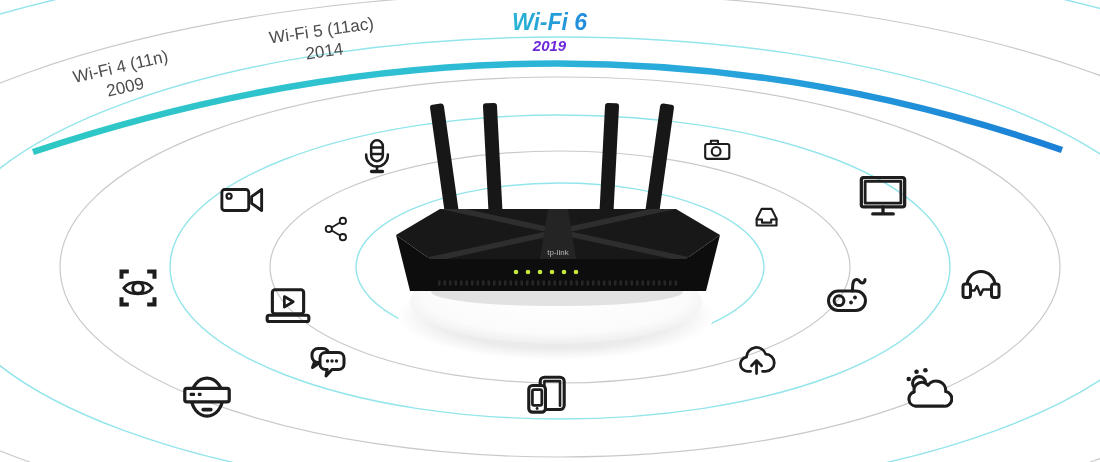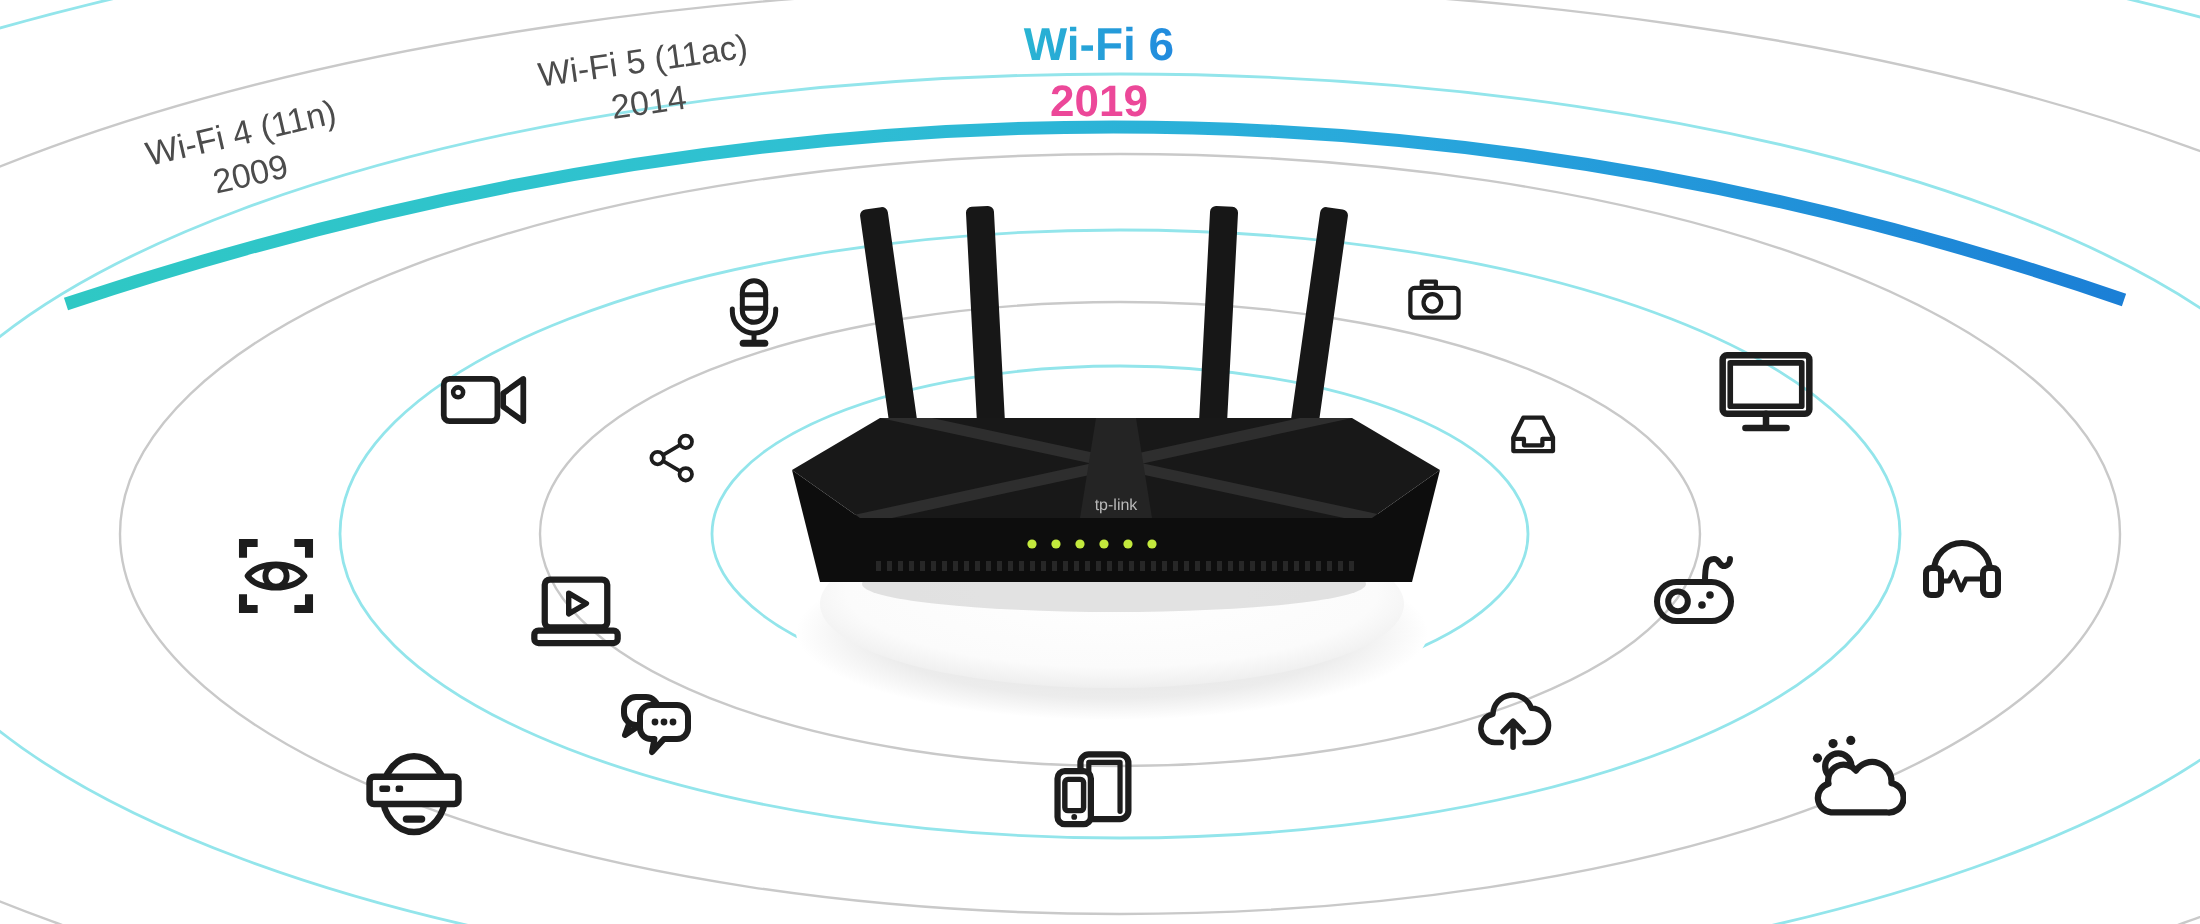--- a/index.html
+++ b/index.html
@@ -7,27 +7,27 @@
     position:relative;width:1100px;height:462px;background:#ffffff;
     overflow:hidden;font-family:"Liberation Sans",sans-serif;
   }
   .layer{position:absolute;left:0;top:0;}
   
   .gen{position:absolute;text-align:center;color:#4c4c4c;line-height:1.25;}
   .gen .gen-name{font-size:17px;}
   .gen .gen-year{font-size:17px;}
   .gen4{left:46px;top:56px;width:154px;transform:rotate(-13deg);}
   .gen5{left:246px;top:20px;width:154px;transform:rotate(-8deg);}
-  .gen6{left:487px;top:8px;width:125px;}
+  .gen6{left:487px;top:8px;width:125px;font-style:italic;}
   .gen6 .gen-name{
     font-size:23px;font-weight:bold;
     background:linear-gradient(90deg,#2cc3cf,#1f7ce2);
     -webkit-background-clip:text;background-clip:text;color:transparent;
   }
-  .gen6 .gen-year{font-size:22px;font-weight:bold;color:#ec4899;}
+  .gen6 .gen-year{font-size:15px;font-weight:bold;color:#6d28d9;}
   
   .dev{position:absolute;transform:translate(-50%,-50%);}
   .dev svg{display:block;}
   .ico{stroke:#1d1d1d;stroke-width:3;fill:none;stroke-linecap:round;stroke-linejoin:round;}
   .sq{stroke:#1d1d1d;stroke-width:4.4;fill:none;stroke-linecap:butt;stroke-linejoin:miter;}
   .thin{stroke-width:2.5;}
   .fill{fill:#1d1d1d;stroke:none;}
   .wfill{fill:#ffffff;stroke:#1d1d1d;stroke-width:3;stroke-linecap:round;stroke-linejoin:round;}
 </style>
 </head>

